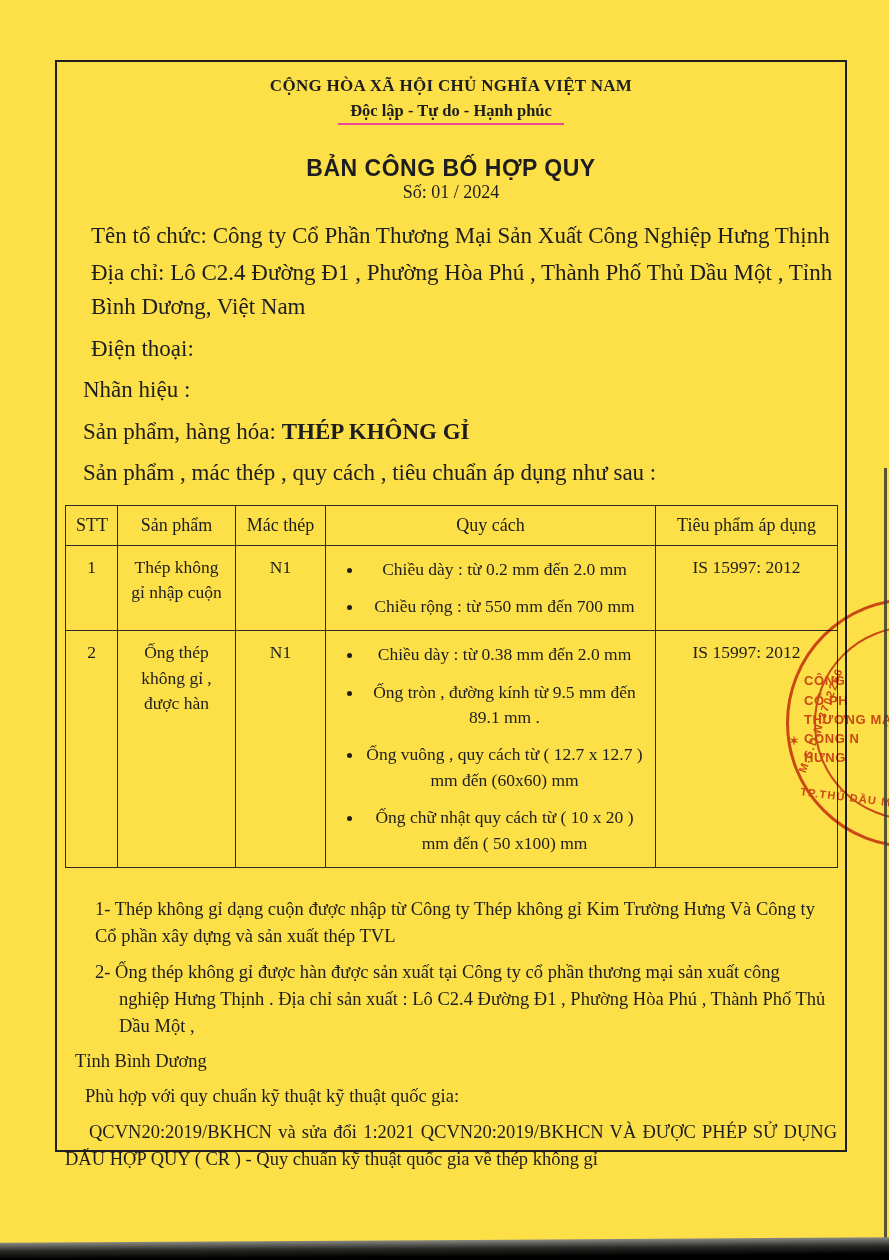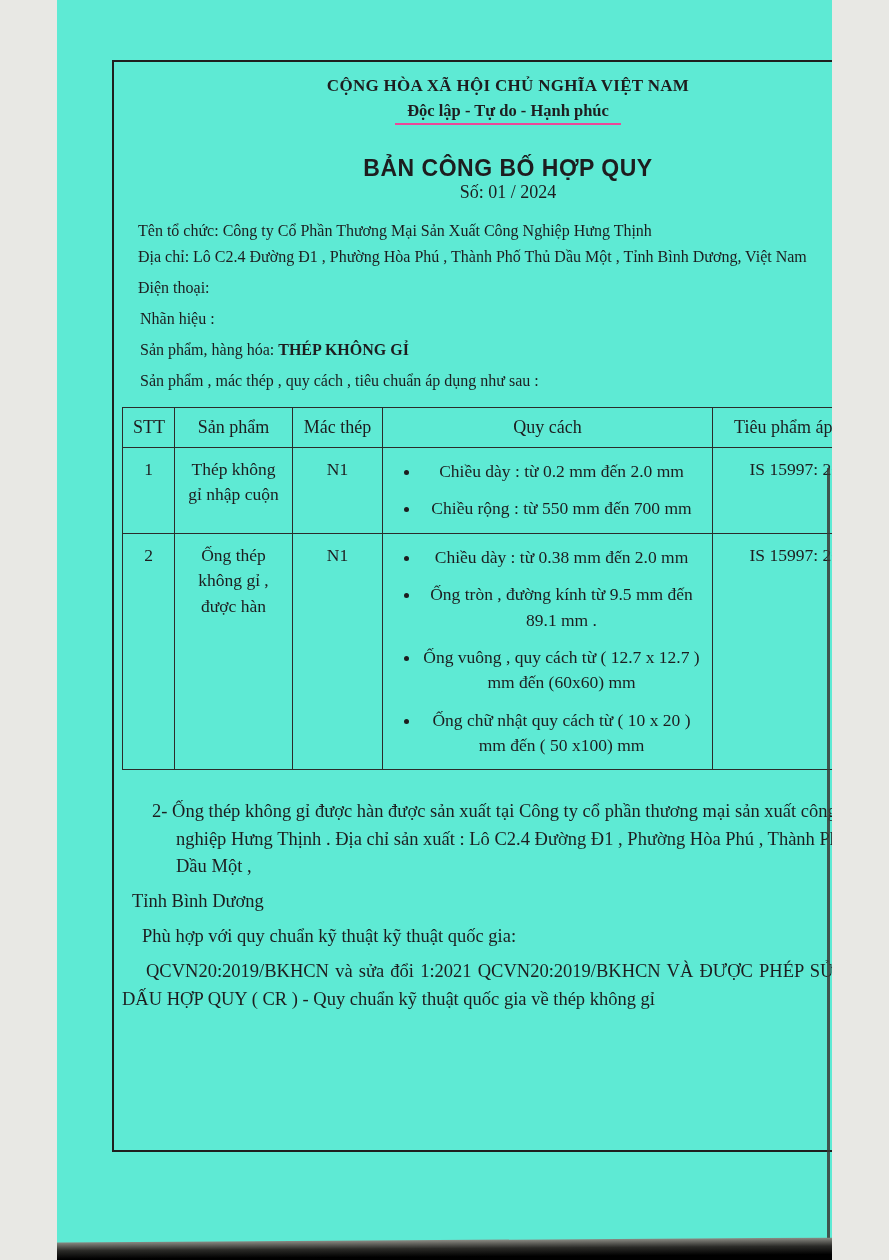--- a/index.html
+++ b/index.html
@@ -1,22 +1,22 @@
 <!DOCTYPE html>
 <html><head>
 <meta charset="utf-8">
 <style>
   * { box-sizing: border-box; margin: 0; padding: 0; }
   html,body { background:#e8e8e4; }
   .page {
     position: relative;
-    width: 775px;
+    width: 889px;
     height: 1260px;
     margin: 0 auto;
-    background: #5eead4;
+    background: #fde047;
     overflow: hidden;
     color: #1d1d1f;
     font-family: "Liberation Serif", serif;
   }
   .frame {
     position: absolute;
     left: 55px; top: 60px;
     width: 792px; height: 1092px;
     border: 2px solid #1f1f1f;
     padding: 14px 8px 0 8px;
@@ -30,21 +30,21 @@
     border-bottom: 2px solid #ec4899;
     padding: 0 12px 2px 12px;
   }
   .doc-title {
     margin-top: 30px;
     font-family: "Liberation Sans", sans-serif;
     font-size: 23px; font-weight: bold; letter-spacing: .5px;
   }
   .doc-number { margin-top: 0; font-size: 18px; }
   .body-block { margin-top: 16px; }
-  .para { font-size: 16px; line-height: 1.5; margin: 2px 0 2px 16px; width: 752px; }
+  .para { font-size: 23px; line-height: 1.5; margin: 2px 0 2px 26px; width: 752px; }
   .para.gap { margin-top: 7px; }
   .para.indent { margin-left: 18px; }
   .bold { font-weight: bold; }
 
   table.spec {
     margin-top: 14px;
     border-collapse: collapse;
     width: 772px;
     table-layout: fixed;
   }
@@ -188,20 +188,21 @@
               <li>Ống vuông , quy cách từ ( 12.7 x 12.7 ) mm đến (60x60) mm</li>
               <li>Ống chữ nhật quy cách từ ( 10 x 20 ) mm đến ( 50 x100) mm</li>
             </ul>
           </td>
           <td>IS 15997: 2012</td>
         </tr>
       </tbody>
     </table>
 
     <div class="notes">
+      <p class="note-1">1- Thép không gỉ dạng cuộn được nhập từ Công ty Thép không gỉ Kim Trường Hưng Và Công ty Cổ phần xây dựng và sản xuất thép TVL</p>
       <p class="note-2">2- Ống thép không gỉ được hàn được sản xuất tại Công ty cổ phần thương mại sản xuất công nghiệp Hưng Thịnh . Địa chỉ sản xuất : Lô C2.4 Đường Đ1 , Phường Hòa Phú , Thành Phố Thủ Dầu Một ,</p>
       <p class="note-plain">Tỉnh Bình Dương</p>
       <p class="note-phuhop">Phù hợp với quy chuẩn kỹ thuật kỹ thuật quốc gia:</p>
       <p class="note-final">QCVN20:2019/BKHCN và sửa đổi 1:2021 QCVN20:2019/BKHCN VÀ ĐƯỢC PHÉP SỬ DỤNG DẤU HỢP QUY ( CR ) -  Quy chuẩn kỹ thuật quốc gia về thép không gỉ</p>
     </div>
 
   </div>
 
   <div class="stamp">
     <div class="stamp-outer"></div>

